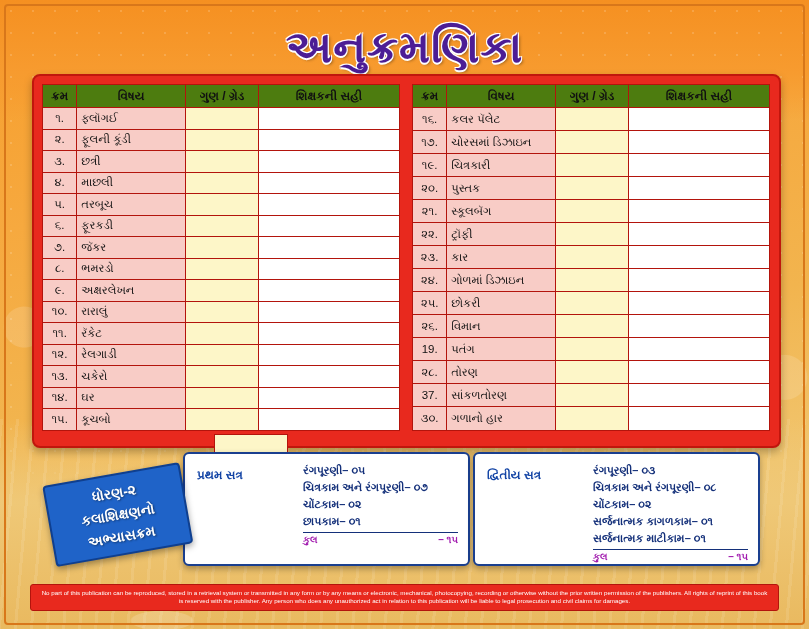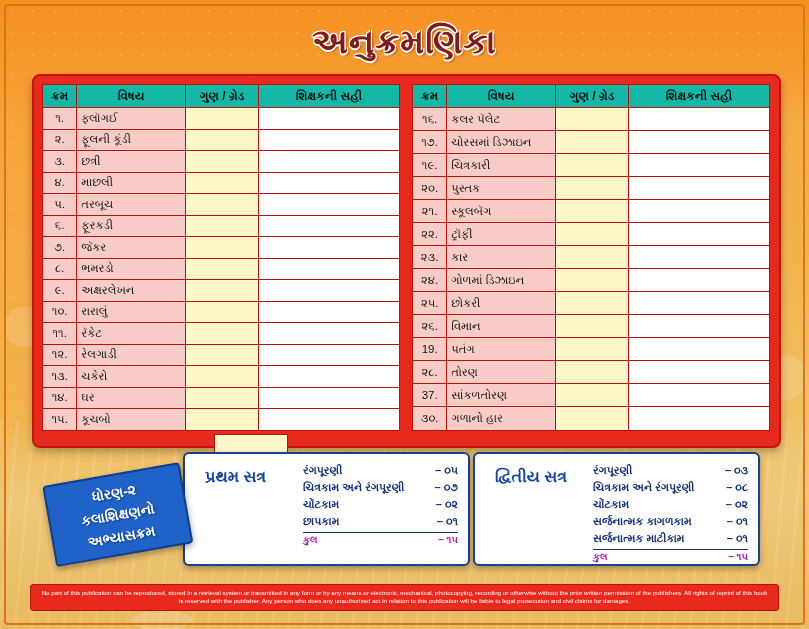--- a/index.html
+++ b/index.html
@@ -42,22 +42,22 @@
   
   .page-border{
     position:absolute;left:4px;top:4px;right:4px;bottom:4px;
     border:2px solid #d8771a;border-radius:4px;pointer-events:none;
   }
 
   
   .title-wrap{position:absolute;left:0;right:0;top:22px;text-align:center;}
   .title{
     display:inline-block;
-    font-size:34px;font-weight:bold;letter-spacing:1px;
-    color:#7f1d1d;
+    font-size:44px;font-weight:bold;letter-spacing:1px;
+    color:#4c1d95;
     text-shadow:
       -1px -1px 0 #fff, 1px -1px 0 #fff, -1px 1px 0 #fff, 1px 1px 0 #fff,
       0 2px 0 #fff, 2px 2px 3px rgba(0,0,0,.35);
   }
 
   
   .red-panel{
     position:absolute;left:32px;top:74px;width:745px;height:370px;
     background:#e8291e;border:2px solid #c0160d;border-radius:8px;
     box-shadow:0 4px 8px rgba(0,0,0,.28);
@@ -71,21 +71,21 @@
     table-layout:fixed;
   }
   table.idx th, table.idx td{
     border:1px solid #b3140c;
     font-size:11.5px;
     height:20.5px;
     padding:0 4px;
     color:#111;
   }
   table.idx thead th{
-    background:#14b8a6;font-weight:bold;font-size:12px;height:22px;
+    background:#4d7c0f;font-weight:bold;font-size:12px;height:22px;
   }
   col.c-num{width:34px;}
   col.c-sub{width:108px;}
   col.c-mark{width:72px;}
   col.c-sign{width:140px;}
   td.num{text-align:center;background:#f8ccc6;}
   td.sub{background:#f8ccc6;}
   td.mark{background:#fdf6c8;}
   td.sign{background:#fff;}
   .blank-box{
@@ -95,28 +95,28 @@
 
   
   .term-card{
     position:absolute;top:452px;
     background:#fff;border:2px solid #1a3f8f;border-radius:6px;
     box-shadow:0 3px 6px rgba(0,0,0,.3);
   }
   #term1{left:183px;width:283px;height:110px;}
   #term2{left:473px;width:283px;height:110px;}
   .term-head{
-    font-size:16px;font-weight:bold;color:#1344a5;
-    position:absolute;left:12px;top:14px;margin-left:8px;
+    font-size:12px;font-weight:bold;color:#1344a5;
+    position:absolute;left:12px;top:14px;
   }
   .term-list{
     position:absolute;left:118px;top:8px;right:10px;
   }
   .term-row{
-    display:flex;justify-content:space-between;
+    display:flex;justify-content:flex-start;
     font-size:11px;color:#14307a;font-weight:bold;
     line-height:17px;
   }
   .term-row .lbl{white-space:nowrap;}
   .term-row .val{white-space:nowrap;}
   .term-total{
     display:flex;justify-content:space-between;
     font-size:10px;font-weight:bold;color:#a21caf;
     border-top:1px solid #14307a;margin-top:2px;padding-top:1px;
   }

